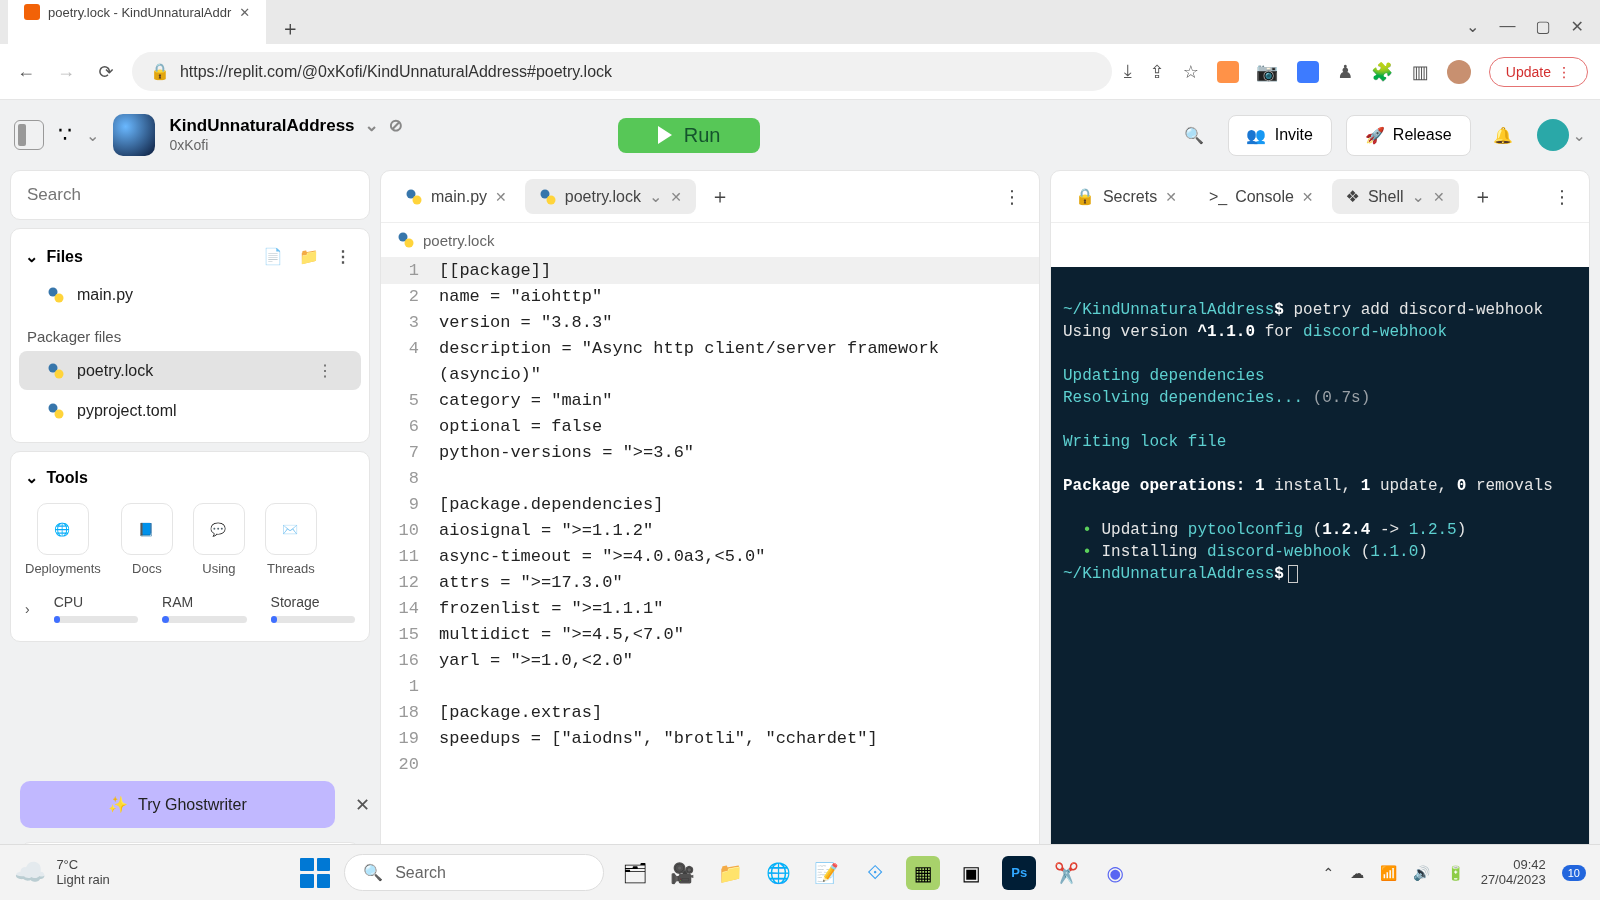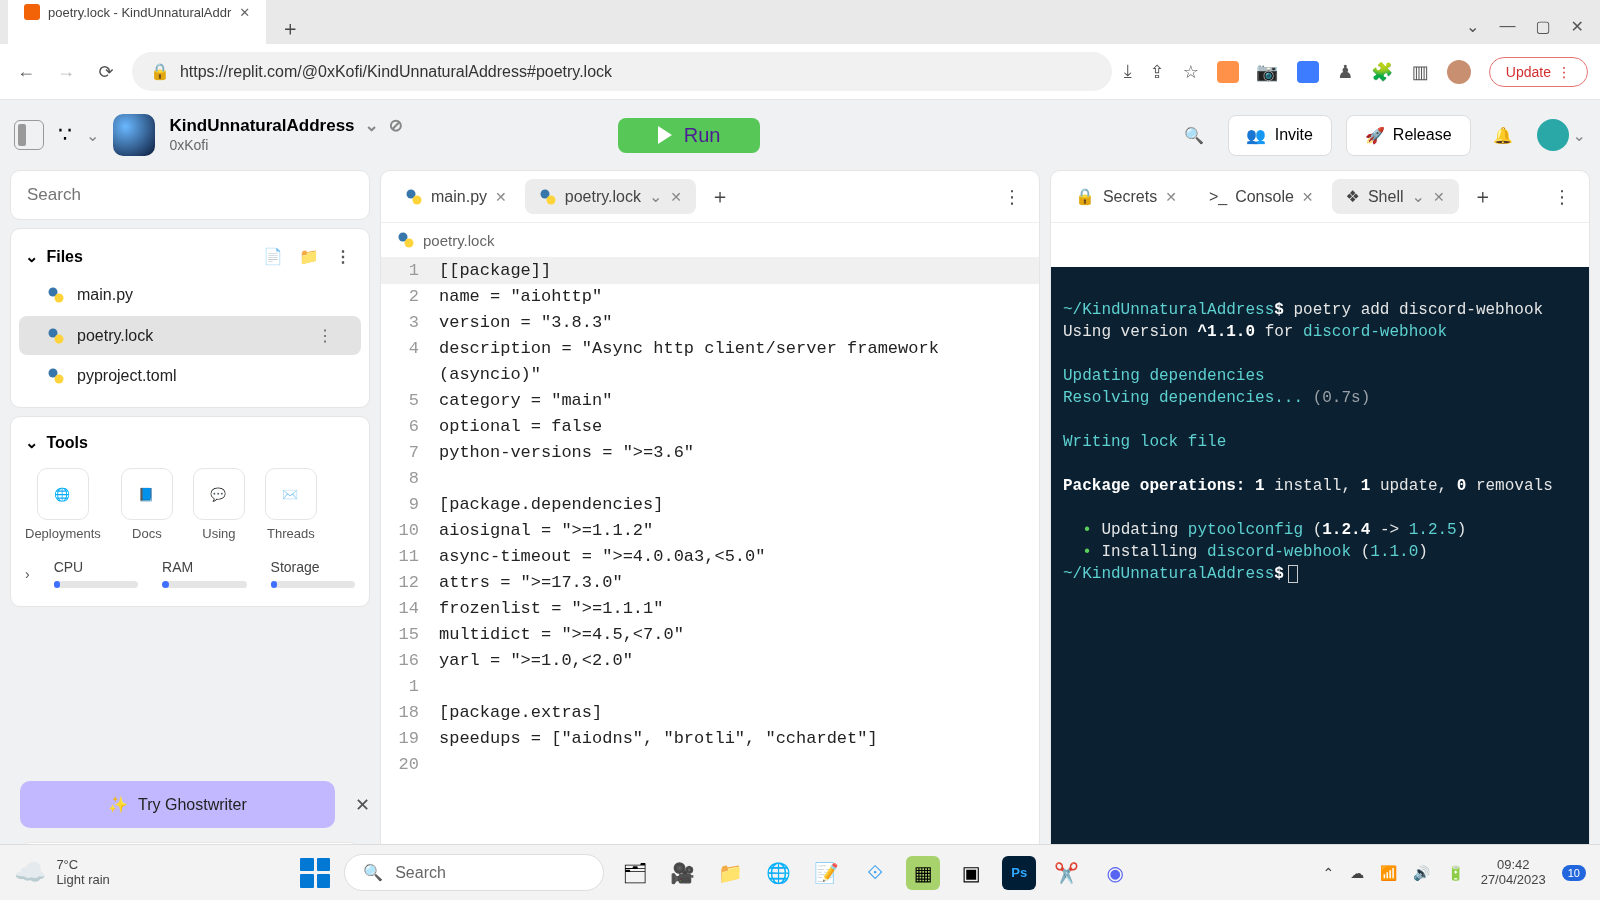--- a/index.html
+++ b/index.html
@@ -29,21 +29,21 @@
   .app { height: 800px; display: flex; flex-direction: column; background: #f0f1f2; }
   .replit-header { height: 70px; display: flex; align-items: center; padding: 0 14px; gap: 14px; }
   .side-toggle { width: 30px; height: 30px; border: 1.5px solid #999; border-radius: 6px; position: relative; }
   .side-toggle::before { content: ""; position: absolute; left: 3px; top: 3px; bottom: 3px; width: 8px; background: #999; border-radius: 2px; }
   .logo { font-size: 22px; }
   .repl-avatar { width: 42px; height: 42px; border-radius: 10px; background: radial-gradient(circle at 30% 30%, #6ab8ff, #0a1a3a); }
   .repl-title { display: flex; flex-direction: column; line-height: 1.2; }
   .repl-title .name { font-weight: 600; font-size: 17px; display:flex; gap:10px; align-items:center;}
   .repl-title .owner { font-size: 14px; color: #666; }
   .chevron-small { color: #888; }
-  .run-btn { margin: 0 auto; background: #57c757; color: #4c1d95; border: none; border-radius: 8px; padding: 6px 40px; font-size: 20px; font-weight: 500; display: flex; align-items: center; gap: 12px; cursor: pointer; }
+  .run-btn { margin: 0 auto; background: #57c757; color: #14532d; border: none; border-radius: 8px; padding: 6px 40px; font-size: 20px; font-weight: 500; display: flex; align-items: center; gap: 12px; cursor: pointer; }
   .run-btn .play { width: 0; height: 0; border-left: 14px solid #fff; border-top: 9px solid transparent; border-bottom: 9px solid transparent; }
   .hdr-right { display: flex; align-items: center; gap: 14px; margin-left: auto; }
   .hdr-icon-btn { width: 38px; height: 38px; display: flex; align-items: center; justify-content: center; color: #444; cursor: pointer; }
   .hdr-pill { display: flex; align-items: center; gap: 8px; border: 1px solid #ddd; background: #fff; border-radius: 8px; padding: 10px 18px; font-size: 16px; cursor: pointer; }
   .user-avatar { width: 32px; height: 32px; border-radius: 50%; background: #2aa8a8; display:flex; align-items:center; gap:4px;}
 
   
   .main-grid { flex: 1; display: grid; grid-template-columns: 360px 1fr 540px; gap: 10px; padding: 0 10px 10px; min-height: 0; }
 
   
@@ -101,21 +101,21 @@
   
   .taskbar { position: absolute; left: 0; right: 0; bottom: 0; height: 56px; background: #f3f3f3; border-top: 1px solid #ddd; display: flex; align-items: center; padding: 0 14px; gap: 16px; }
   .weather { display: flex; align-items: center; gap: 10px; font-size: 13px; color: #444; line-height: 1.1; }
   .weather .wicon { font-size: 26px; }
   .tb-center { margin: 0 auto; display: flex; align-items: center; gap: 14px; }
   .win-start { width: 30px; height: 30px; display: grid; grid-template-columns: 1fr 1fr; grid-template-rows: 1fr 1fr; gap: 3px; }
   .win-start div { background: #0078d4; border-radius: 1px; }
   .tb-search { display: flex; align-items: center; gap: 12px; background: #fff; border: 1px solid #ddd; border-radius: 24px; padding: 8px 18px; font-size: 16px; color: #666; width: 260px; }
   .tb-app { width: 34px; height: 34px; border-radius: 6px; display: flex; align-items: center; justify-content: center; font-size: 20px; }
   .tb-right { display: flex; align-items: center; gap: 16px; color: #444; font-size: 14px; }
-  .clock { text-align: center; line-height: 1.1; font-size: 13px; }
+  .clock { text-align: right; line-height: 1.1; font-size: 13px; }
   .notif-badge { background: #2266dd; color: #fff; border-radius: 9px; font-size: 11px; padding: 2px 6px; }
 
   .pyicon-svg { width: 18px; height: 18px; }
 </style>
 </head>
 <body>
 
 <div class="browser-chrome">
   <div class="tab-strip">
     <div class="browser-tab">
@@ -211,20 +211,21 @@
           <span class="file-icon-btn">📁</span>
           <span class="file-icon-btn">⋮</span>
         </div>
         <div class="file-row">
           <svg class="pyicon-svg" viewBox="0 0 24 24">
               <circle cx="8" cy="8" r="6" fill="#3776ab"></circle>
               <circle cx="16" cy="16" r="6" fill="#ffd43b"></circle>
             </svg>
           <span>main.py</span>
         </div>
+        <div class="section-label">Packager files</div>
         <div class="file-row active">
           <svg class="pyicon-svg" viewBox="0 0 24 24">
               <circle cx="8" cy="8" r="6" fill="#3776ab"></circle>
               <circle cx="16" cy="16" r="6" fill="#ffd43b"></circle>
             </svg>
           <span>poetry.lock</span>
           <span style="margin-left:auto; color:#666">⋮</span>
         </div>
         <div class="file-row">
           <svg class="pyicon-svg" viewBox="0 0 24 24">

